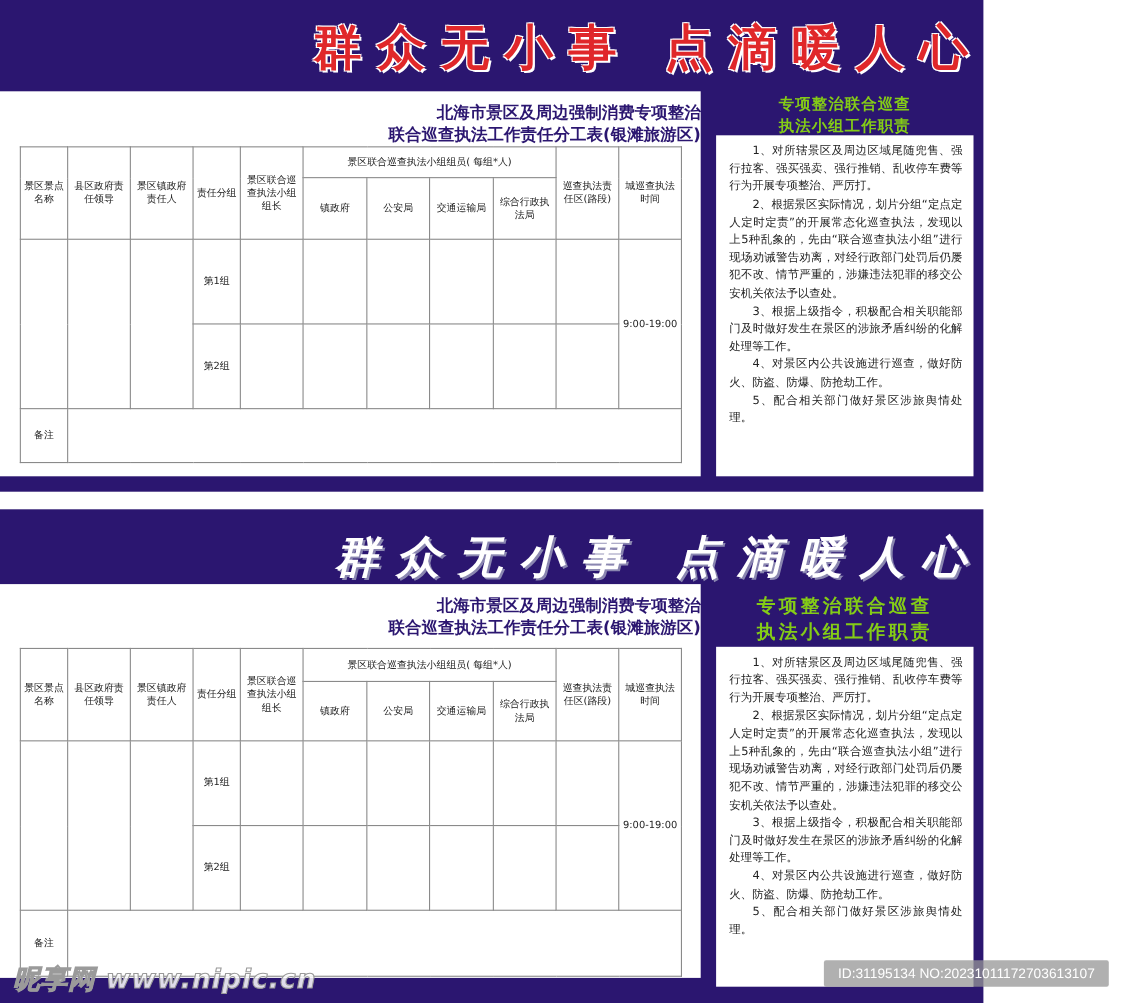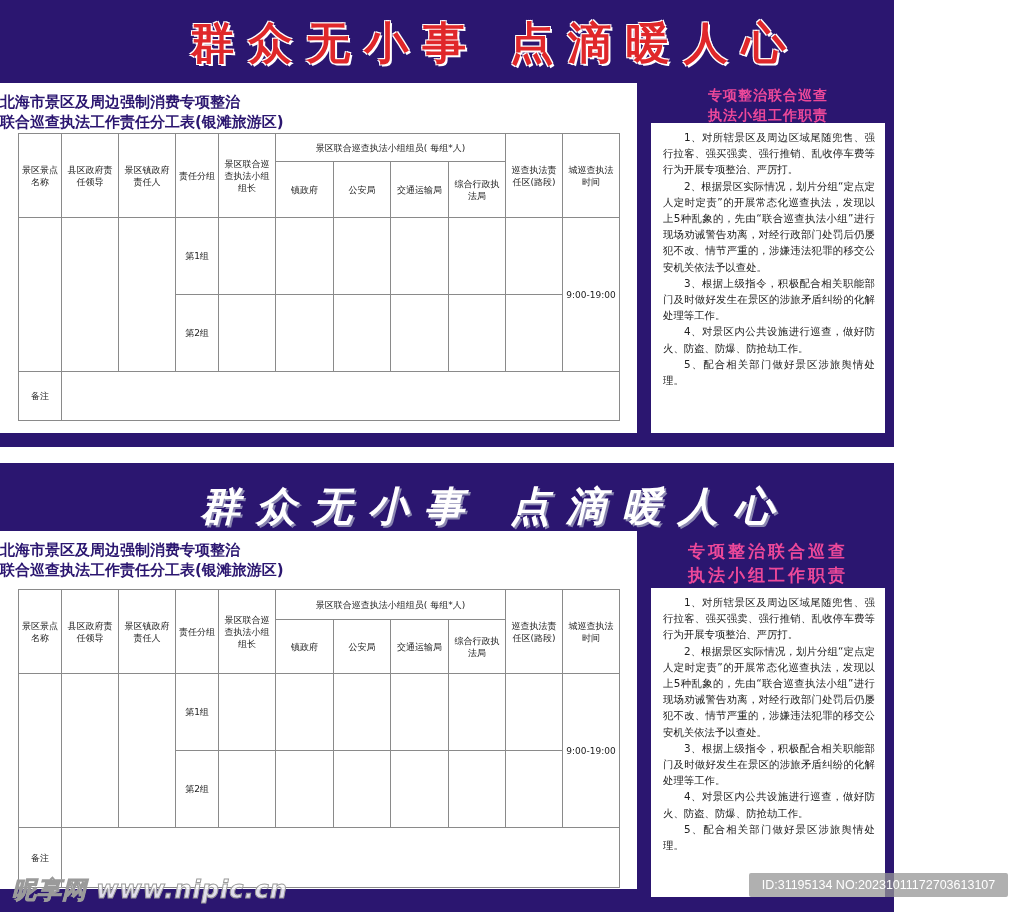--- a/index.html
+++ b/index.html
@@ -1,33 +1,33 @@
 <!DOCTYPE html>
 <html><head>
 <meta charset="utf-8">
 <style>
   html,body{margin:0;padding:0;}
   body{width:1024px;height:912px;background:#ffffff;position:relative;overflow:hidden;font-family:"DejaVu Sans",sans-serif;}
   .panel{position:absolute;left:0;width:894px;background:#2b1670;}
   .p1{top:0;height:447px;}
   .p2{top:463px;height:449px;}
-  .slogan{position:absolute;left:0;width:894px;text-align:center;font-weight:bold;letter-spacing:14px;white-space:nowrap;padding-left:48px;}
+  .slogan{position:absolute;left:0;width:894px;text-align:right;font-weight:bold;letter-spacing:14px;white-space:nowrap;}
   .p1 .slogan{top:14px;font-size:44px;color:#e0272a;text-shadow:2px 2px 0 #ffffff,-1px -1px 0 #ffffff,1px -1px 0 #fff,-1px 1px 0 #fff;font-family:"DejaVu Serif",serif;}
   .p2 .slogan{top:16px;font-size:40px;color:#ffffff;font-style:italic;text-shadow:2px 2px 0 #8a86b0;letter-spacing:16px;}
   .left{position:absolute;left:0;background:#ffffff;width:637px;}
   .p1 .left{top:83px;height:350px;}
   .p2 .left{top:68px;height:358px;}
-  .doc-title{position:absolute;left:0;width:637px;text-align:left;color:#2b1670;font-weight:bold;font-size:15px;line-height:20px;}
+  .doc-title{position:absolute;left:0;width:637px;text-align:right;color:#2b1670;font-weight:bold;font-size:15px;line-height:20px;}
   .p1 .doc-title{top:9px;}
   .p2 .doc-title{top:9px;}
   table.grid{position:absolute;left:18px;border-collapse:collapse;table-layout:fixed;width:601px;}
   .p1 table.grid{top:50px;}
   .p2 table.grid{top:58px;}
   table.grid td{border:1px solid #8a8a8a;font-size:9px;color:#222;text-align:center;vertical-align:middle;padding:0 2px;line-height:12px;}
-  .right-title{position:absolute;left:651px;width:234px;text-align:center;color:#ec4899;font-weight:bold;line-height:20px;}
+  .right-title{position:absolute;left:651px;width:234px;text-align:center;color:#84cc16;font-weight:bold;line-height:20px;}
   .p1 .right-title{top:85px;font-size:14px;letter-spacing:1px;}
   .p2 .right-title{top:76px;font-size:17px;letter-spacing:3px;line-height:24px;}
   .card{position:absolute;left:651px;width:234px;background:#ffffff;box-sizing:border-box;padding:6px 10px 4px 12px;}
   .p1 .card{top:123px;height:310px;}
   .p2 .card{top:125px;height:309px;}
   .duty{font-size:10.4px;line-height:16.2px;color:#222;text-indent:21px;margin:0;text-align:justify;}
   .wm-logo{position:absolute;left:12px;top:874px;font-size:24px;font-style:italic;font-weight:bold;color:rgba(255,255,255,0.85);-webkit-text-stroke:1px #9a9a9a;letter-spacing:1px;}
   .wm-id{position:absolute;left:749px;top:873px;width:259px;height:24px;background:rgba(150,150,150,0.75);color:#ffffff;font-size:12.5px;line-height:24px;text-align:center;border-radius:2px;font-family:"Liberation Sans",sans-serif;}
 </style>
 </head>

